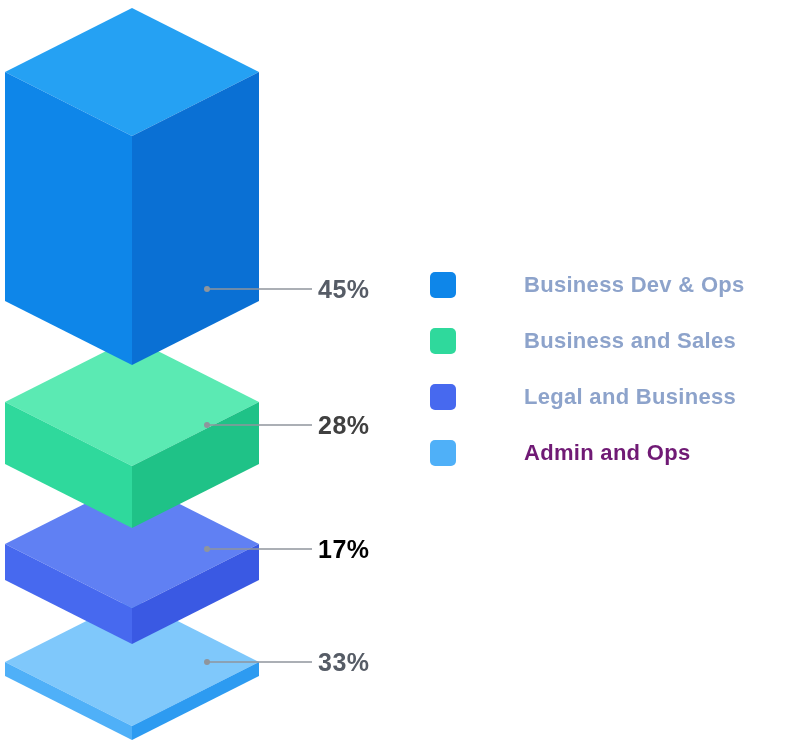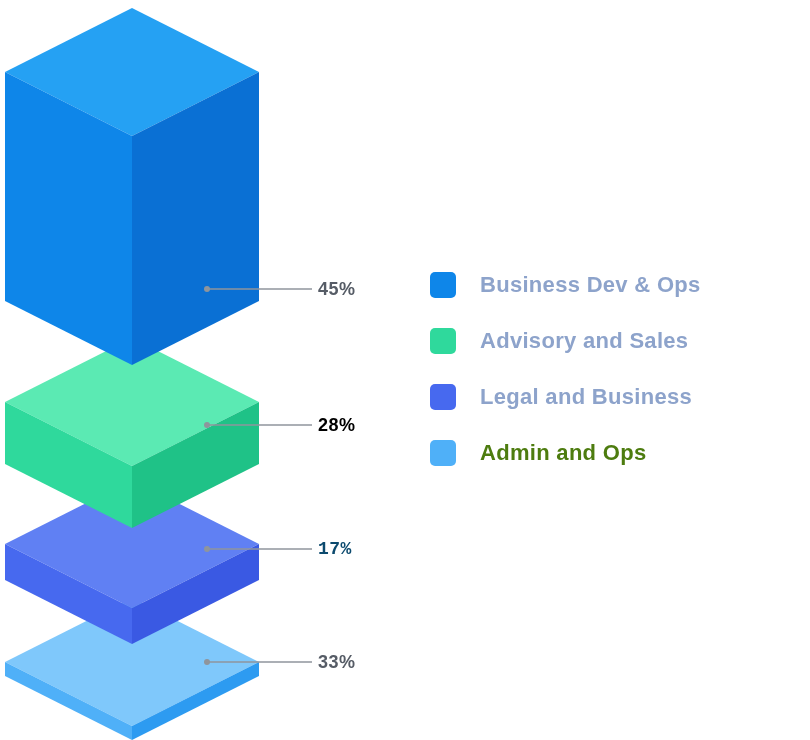--- a/index.html
+++ b/index.html
@@ -18,21 +18,21 @@
   #iso-svg {
     position: absolute;
     left: 0;
     top: 0;
   }
   .pct-label {
     position: absolute;
     left: 318px;
     height: 26px;
     line-height: 26px;
-    font-size: 18px;
+    font-size: 25px;
     font-weight: 700;
     letter-spacing: 0.5px;
     color: #565c66;
     white-space: nowrap;
   }
   .legend {
     position: absolute;
     left: 430px;
     top: 272px;
   }
@@ -49,20 +49,21 @@
     border-radius: 5px;
     margin-right: 24px;
     flex: 0 0 auto;
   }
   .legend-label {
     font-size: 22px;
     font-weight: 600;
     letter-spacing: 0.3px;
     color: #8da3cb;
     white-space: nowrap;
+    margin-left: 44px;
   }
 </style>
 </head>
 <body>
 
 <div class="stage">
 
   <svg id="iso-svg" width="810" height="740" viewBox="0 0 810 740">
       <g>
         <polygon points="132,598 259,662 132,726 5,662" fill="#7fc8fb"></polygon>
@@ -88,36 +89,36 @@
       <circle cx="207" cy="289" r="3" fill="#8f959c"></circle>
       <line x1="206" y1="425" x2="312" y2="425" stroke="#8f959c" stroke-width="1.6"></line>
       <circle cx="207" cy="425" r="3" fill="#8f959c"></circle>
       <line x1="206" y1="549" x2="312" y2="549" stroke="#8f959c" stroke-width="1.6"></line>
       <circle cx="207" cy="549" r="3" fill="#8f959c"></circle>
       <line x1="206" y1="662" x2="312" y2="662" stroke="#8f959c" stroke-width="1.6"></line>
       <circle cx="207" cy="662" r="3" fill="#8f959c"></circle>
     </svg>
 
   <div class="pct-label" style="top: 276px; color: rgb(86, 92, 102);">45%</div>
-  <div class="pct-label" style="top: 412px; color: #000000; text-align: center;">28%</div>
-  <div class="pct-label" style="top: 536px; color: #0c4a6e; font-family: Liberation Mono, monospace;">17%</div>
+  <div class="pct-label" style="top: 412px; color: #404040; text-align: center;">28%</div>
+  <div class="pct-label" style="top: 536px; color: #000000;">17%</div>
   <div class="pct-label" style="top: 649px; color: rgb(86, 92, 102);">33%</div>
 
   <div class="legend">
     <div class="legend-row">
       <span class="swatch" style="background: rgb(14, 134, 233);"></span>
       <span class="legend-label" style="color: rgb(141, 163, 203);">Business Dev &amp; Ops</span>
     </div>
     <div class="legend-row">
       <span class="swatch" style="background: rgb(47, 217, 156);"></span>
-      <span class="legend-label" style="color: rgb(141, 163, 203);">Advisory and Sales</span>
+      <span class="legend-label" style="color: rgb(141, 163, 203);">Business and Sales</span>
     </div>
     <div class="legend-row">
       <span class="swatch" style="background: rgb(71, 105, 239);"></span>
       <span class="legend-label" style="color: rgb(141, 163, 203);">Legal and Business</span>
     </div>
     <div class="legend-row">
       <span class="swatch" style="background: rgb(79, 176, 248);"></span>
-      <span class="legend-label" style="color: #4d7c0f;">Admin and Ops</span>
+      <span class="legend-label" style="color: #701a75;">Admin and Ops</span>
     </div>
   </div>
 
 </div>
 
 </body></html>

